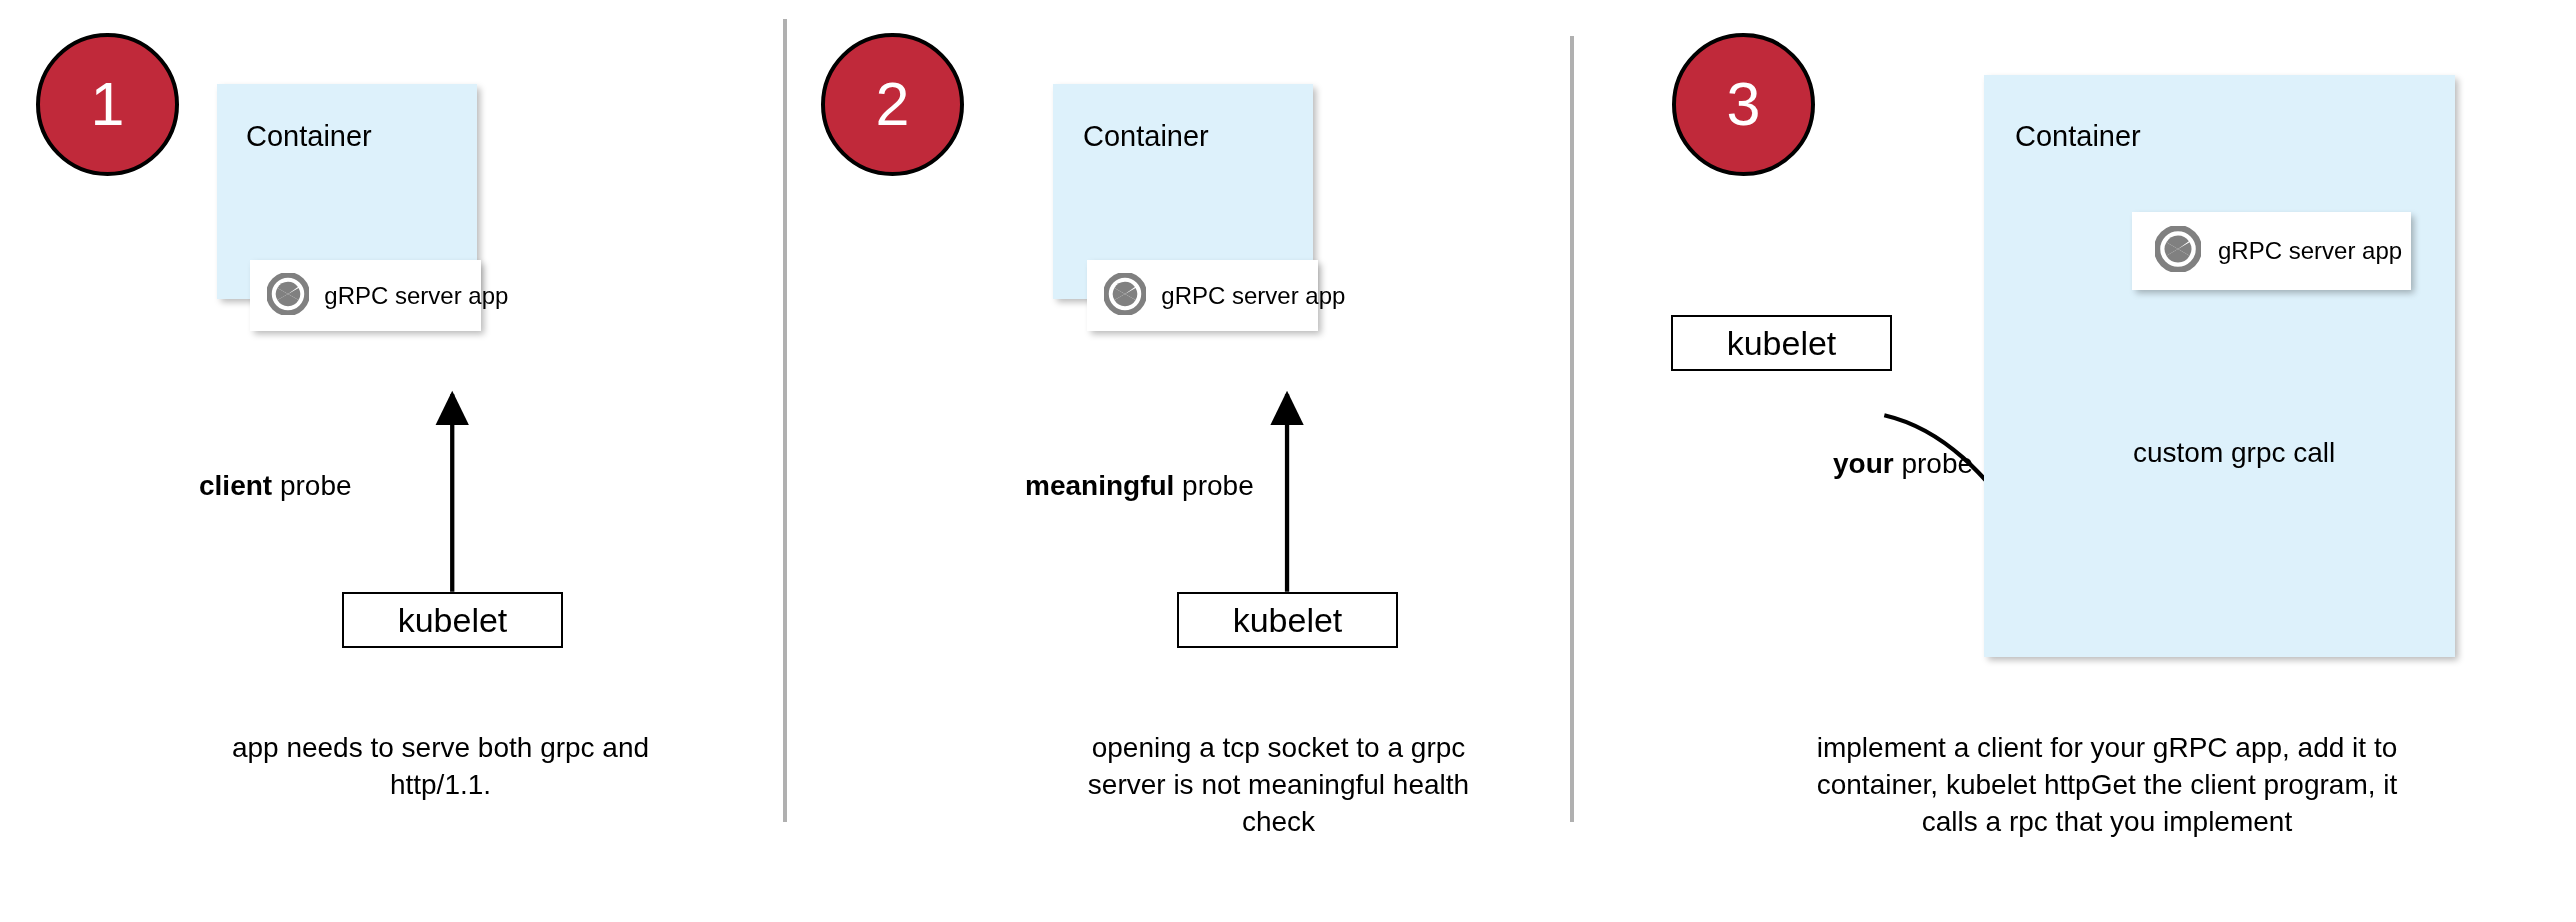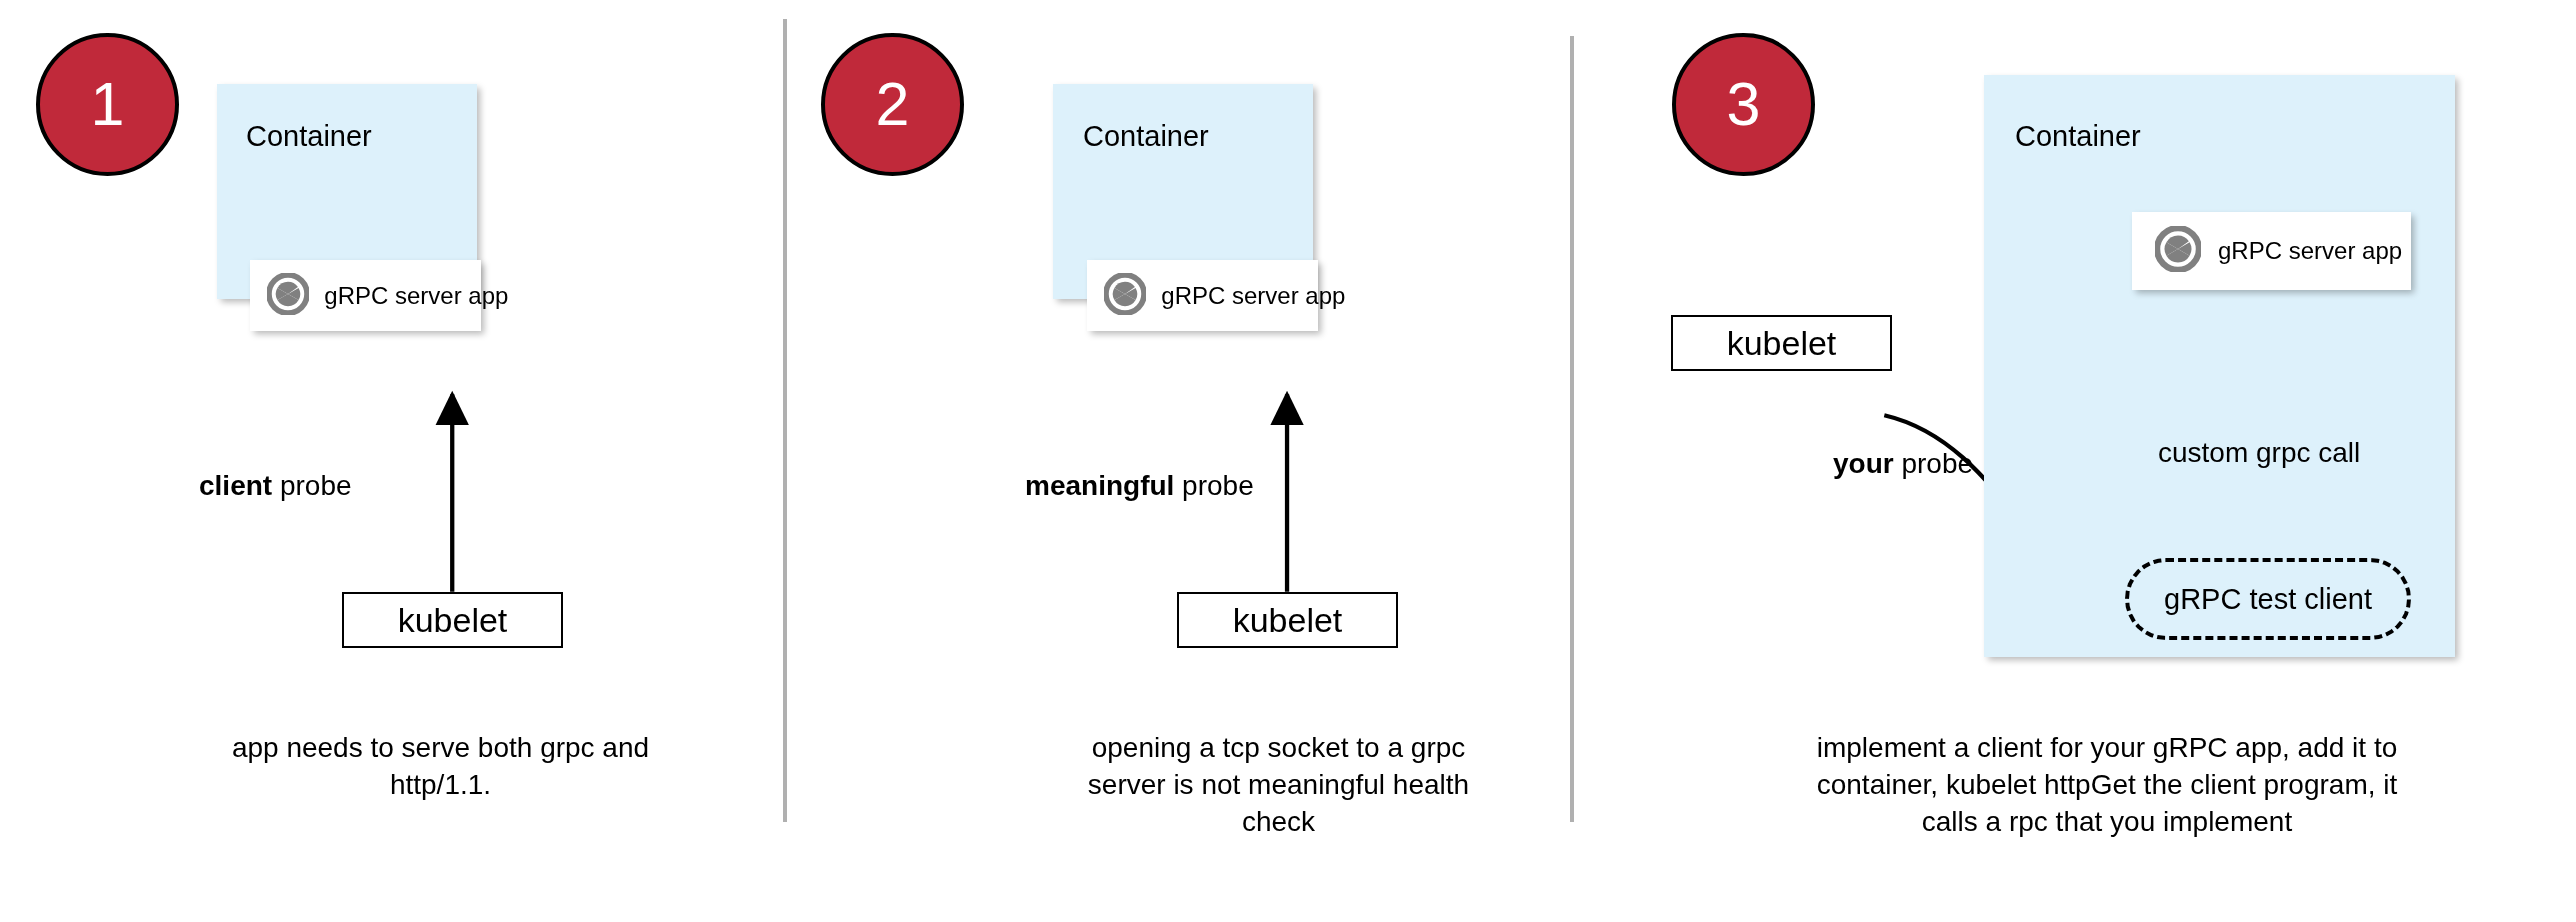--- a/index.html
+++ b/index.html
@@ -256,35 +256,32 @@
             <path d="M22 22 L33.1 28.4 A12.8 12.8 0 0 1 22 34.8 Z"></path>
             <path d="M22 22 L22 34.8 A12.8 12.8 0 0 1 10.9 28.4 Z"></path>
             <path d="M22 22 L10.9 28.4 A12.8 12.8 0 0 1 10.9 15.6 Z"></path>
             <path d="M22 22 L10.9 15.6 A12.8 12.8 0 0 1 22 9.2 Z"></path>
           </g>
         </svg>
       </span>
       <span class="app-label" style="margin-left:17px;">gRPC server app</span>
     </div>
 
-    <div class="edge-label" style="left:561px; top:439px;margin-left:25px;">
+    <div class="edge-label" style="left:561px; top:439px;">
       <span>custom grpc call</span>
     </div>
 
     <div class="plain-box" style="left:99px; top:315px; width:221px; height:56px;">
       <span>kubelet</span>
     </div>
 
     <div class="edge-label" style="left:261px; top:450px;">
       <b>your</b><span> probe</span>
     </div>
 
-    <div class="dashed-pill" style="left:553px; top:558px; width:286px; height:82px;">
-      <span>gRPC test client</span>
-    </div>
 
     <div class="caption" style="left:239px; top:730px; width:592px;">implement a client for your gRPC app, add it to container, kubelet httpGet the client program, it calls a rpc that you implement</div>
   </div>
 
   <div class="divider" style="left:783px; top:19px; height:803px;"></div>
   <div class="divider" style="left:1570px; top:36px; height:786px;"></div>
 
 </div>
 
 

